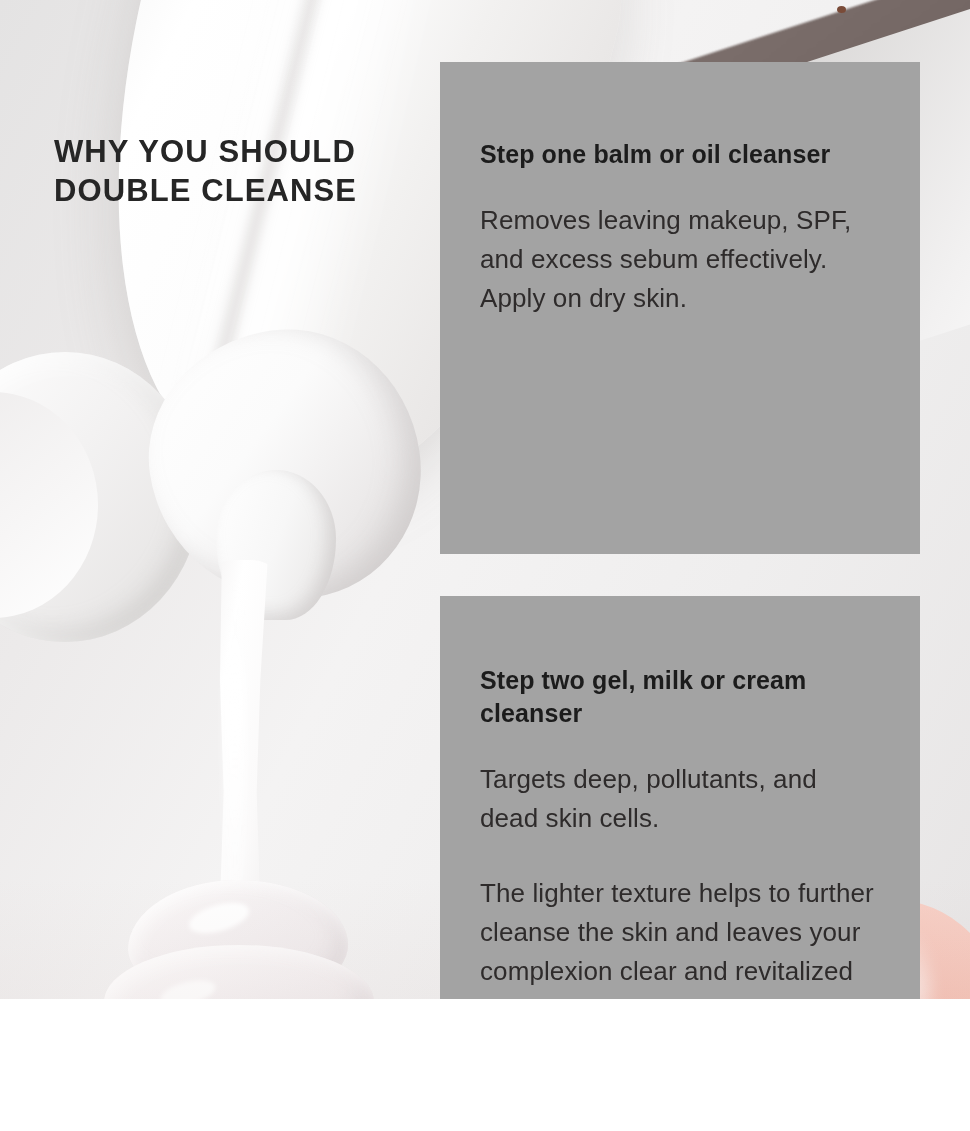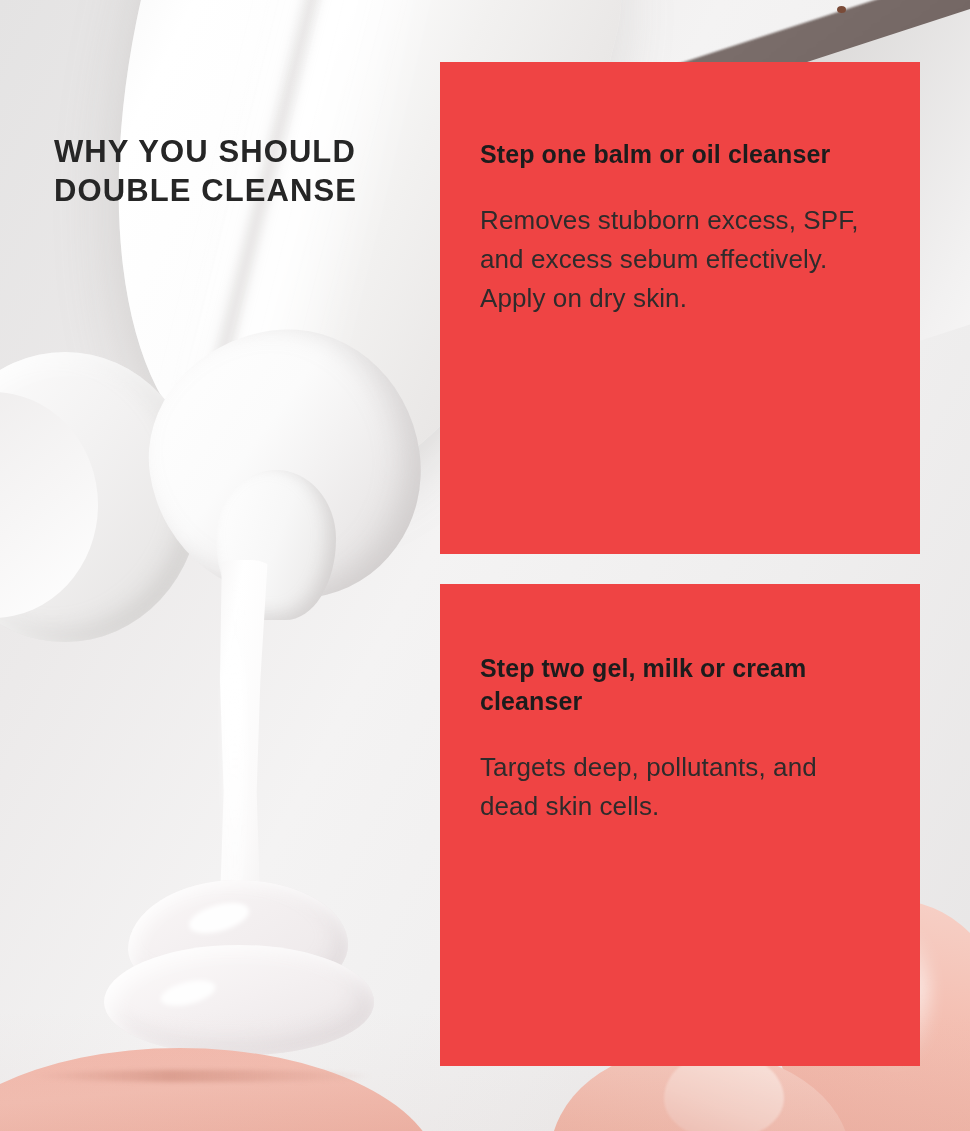--- a/index.html
+++ b/index.html
@@ -7,21 +7,21 @@
 
   html, body {
     width:970px; height:1131px;
     background:#ffffff;
     font-family:"Liberation Sans", sans-serif;
     overflow:hidden;
   }
 
   #infographic {
     position:relative;
-    width:970px; height:1131px;
+    width:970px; height:999px;
     overflow:hidden;
     background:#e9e8e8;
   }
 
   
   .photo { position:absolute; inset:0; overflow:hidden; }
 
   
   .bg-base {
     position:absolute; inset:0;
@@ -215,25 +215,25 @@
     line-height:39px;
     letter-spacing:1.1px;
     color:#262626;
     text-transform:uppercase;
   }
 
   .card {
     position:absolute;
     left:440px;
     width:480px;
-    background:#ef4444;
+    background:#a3a3a3;
     padding:0 40px;
   }
   #card-step-one { top:62px;  height:492px; }
-  #card-step-two { top:584px; height:482px; }
+  #card-step-two { top:596px; height:482px; }
 
   .card-title {
     font-size:25px;
     font-weight:bold;
     line-height:33px;
     color:#1c1c1c;
     letter-spacing:.1px;
   }
   #card-step-one .card-title { padding-top:76px; }
   #card-step-two .card-title { padding-top:68px; }
@@ -282,21 +282,22 @@
     <div class="finger-r2"></div>
     <div class="finger-r-nail"></div>
     <div class="finger-r-hi"></div>
     <div class="shadow-bottom"></div>
   </div>
 
   <h1 class="headline">WHY YOU SHOULD DOUBLE CLEANSE</h1>
 
   <section id="card-step-one" class="card">
     <h2 class="card-title">Step one balm or oil cleanser</h2>
-    <p class="card-para first">Removes stubborn excess, SPF, and excess sebum effectively. Apply on dry skin.</p>
+    <p class="card-para first">Removes leaving makeup, SPF, and excess sebum effectively. Apply on dry skin.</p>
   </section>
 
   <section id="card-step-two" class="card">
     <h2 class="card-title">Step two gel, milk or cream cleanser</h2>
     <p class="card-para first">Targets deep, pollutants, and dead skin cells.</p>
+    <p class="card-para second">The lighter texture helps to further cleanse the skin and leaves your complexion clear and revitalized</p>
   </section>
 
 </div>
 
 </body></html>

